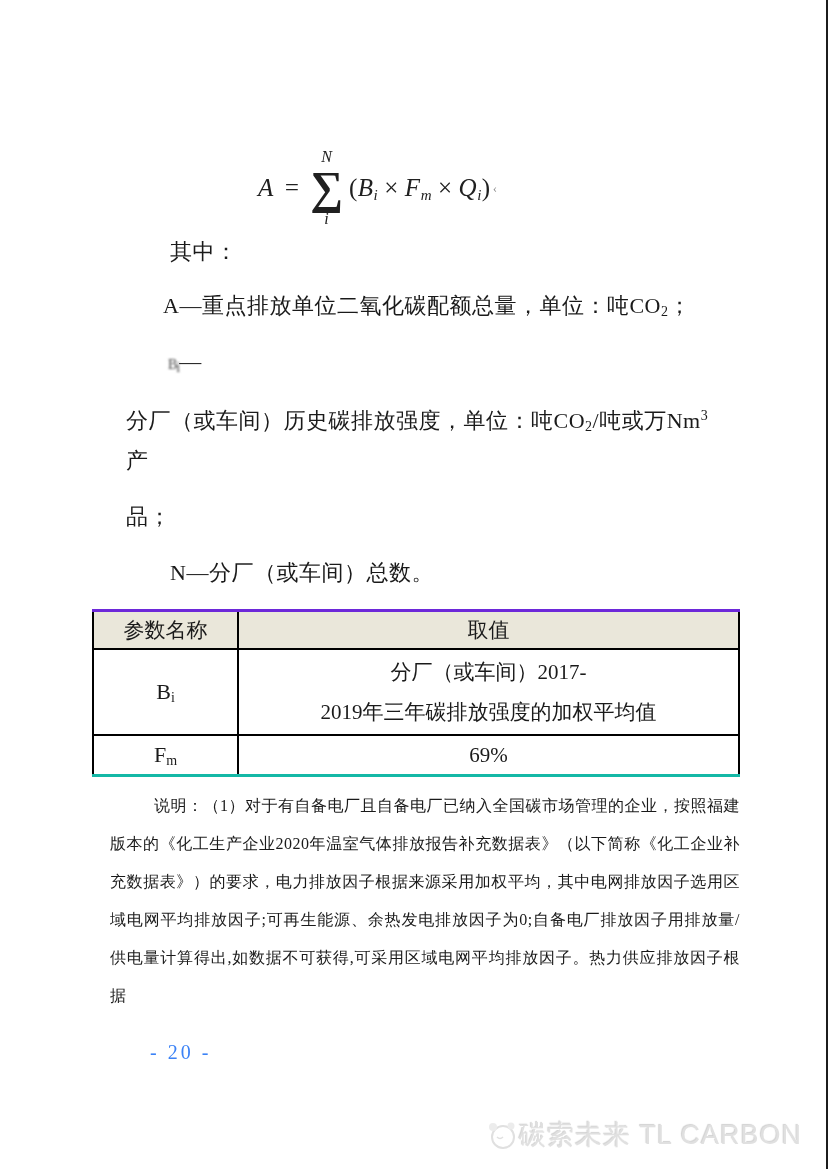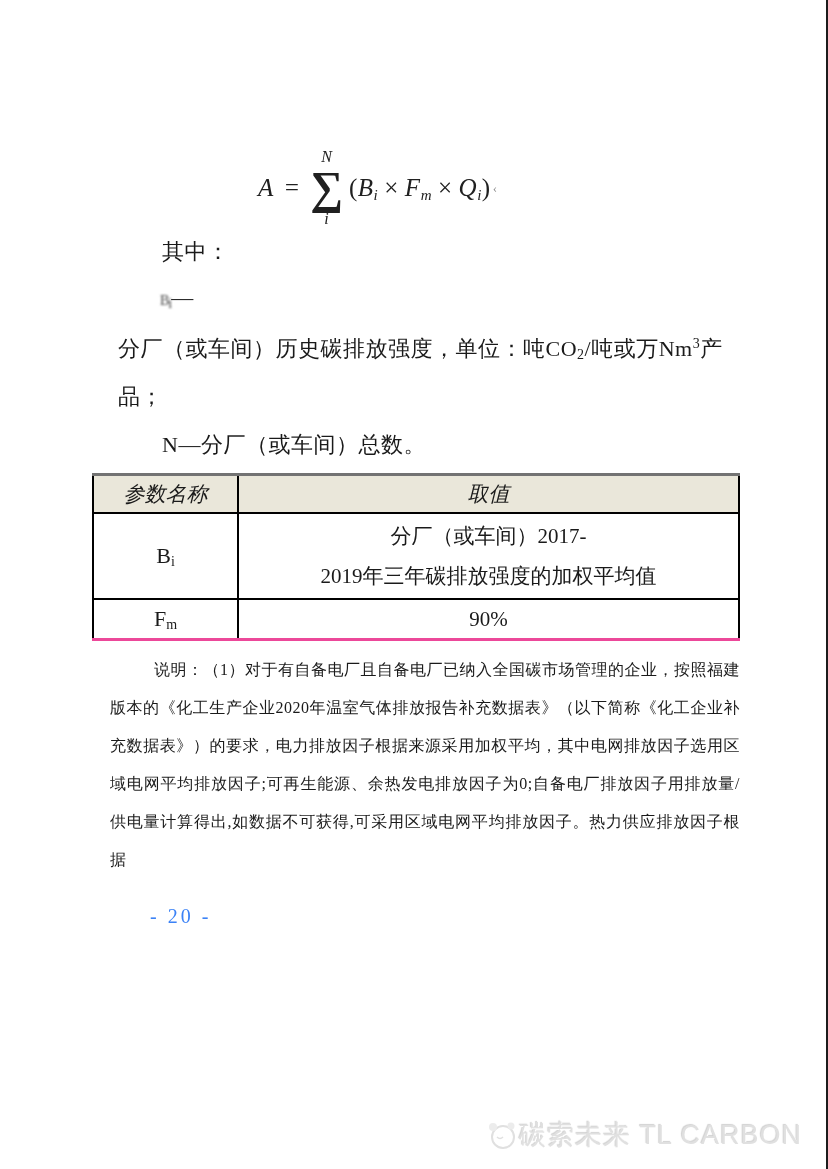--- a/index.html
+++ b/index.html
@@ -36,21 +36,21 @@
   }
   .sum-upper, .sum-lower { font-size: 16px; font-style: italic; line-height: 18px; }
   .sum-symbol { font-size: 46px; line-height: 44px; font-weight: 600; font-style: normal; }
   .f-body { white-space: nowrap; letter-spacing: 0.5px; }
   .f-body sub { font-size: 15px; font-style: italic; line-height: 0; vertical-align: -4px; }
   .f-op { font-style: normal; padding: 0 6px; }
   .f-mark { font-size: 13px; color: #8f8f8f; vertical-align: 4px; margin-left: 2px; }
 
   
   .line {
-    margin: 8px; font-size: 22px; line-height: 40px; letter-spacing: 0.5px;
+    margin: 16px; font-size: 22px; line-height: 40px; letter-spacing: 0.5px;
   }
   .indent2 { text-indent: 44px; }
   .where { margin-top: 6px; line-height: 36px; }
   .line sub { font-size: 14px; line-height: 0; vertical-align: -3px; }
   .line sup { font-size: 14px; line-height: 0; vertical-align: 8px; }
   .blur-b {
     filter: blur(1.2px);
     font-size: 14px; color: #444; letter-spacing: -1px;
   }
   .gap-top { margin-top: 6px; }
@@ -67,26 +67,25 @@
     border: 2px solid #000;
     text-align: center;
     vertical-align: middle;
     font-weight: normal;
     font-size: 21px;
     padding: 0;
   }
   table.params tr.head th {
     background: #eae7da;
     height: 36px;
-    border-top: 3px solid #737373;
-    font-style: italic;
+    border-top: 3px solid #6d28d9;
   }
   table.params col.c1 { width: 145px; }
   tr.row-bi td { height: 84px; }
-  tr.row-fm td { height: 38px; border-bottom: 3px solid #ec4899; }
+  tr.row-fm td { height: 38px; border-bottom: 3px solid #14b8a6; }
   .vline { line-height: 40px; }
   td .psym { font-size: 22px; }
   td sub { font-size: 14px; vertical-align: -3px; }
 
   
   .note {
     margin: 10px 0 0 0;
     font-size: 16px;
     line-height: 38px;
     text-align: justify;
@@ -126,20 +125,21 @@
       <span class="sum-stack">
         <span class="sum-upper">N</span>
         <span class="sum-symbol">∑</span>
         <span class="sum-lower">i</span>
       </span>
       <span class="f-body"><span>(</span><span class="f-var">B</span><sub>i</sub><span class="f-op">×</span><span class="f-var">F</span><sub>m</sub><span class="f-op">×</span><span class="f-var">Q</span><sub>i</sub><span>)</span><span class="f-mark">‹</span></span>
     </div>
 
     <p class="line indent2 where">其中：</p>
 
+    <p class="line" style="text-indent:37px"><span>A—重点排放单位二氧化碳配额总量，单位：吨CO</span><sub>2</sub><span>；</span></p>
 
     <p class="line" style="text-indent:42px"><span class="blur-b"><span>B</span><sub>i</sub></span><span>—</span></p>
 
     <p class="line"><span>分厂（或车间）历史碳排放强度，单位：吨CO</span><sub>2</sub><span>/吨或万Nm</span><sup>3</sup><span>产</span></p>
 
     <p class="line">品；</p>
 
 
 
     <p class="line indent2">N—分厂（或车间）总数。</p>
@@ -157,21 +157,21 @@
       </tr>
       <tr class="row-bi">
         <td><span class="psym">B</span><sub>i</sub></td>
         <td>
           <div class="vline">分厂（或车间）2017-</div>
           <div class="vline">2019年三年碳排放强度的加权平均值</div>
         </td>
       </tr>
       <tr class="row-fm">
         <td><span class="psym">F</span><sub>m</sub></td>
-        <td>90%</td>
+        <td>69%</td>
       </tr>
     </tbody>
       </table>
 
     <p class="note">说明：（1）对于有自备电厂且自备电厂已纳入全国碳市场管理的企业，按照福建版本的《化工生产企业2020年温室气体排放报告补充数据表》（以下简称《化工企业补充数据表》）的要求，电力排放因子根据来源采用加权平均，其中电网排放因子选用区域电网平均排放因子;可再生能源、余热发电排放因子为0;自备电厂排放因子用排放量/供电量计算得出,如数据不可获得,可采用区域电网平均排放因子。热力供应排放因子根据</p>
 
     <p class="pagenum">- 20 -</p>
   </div>
 
   <div class="watermark">

